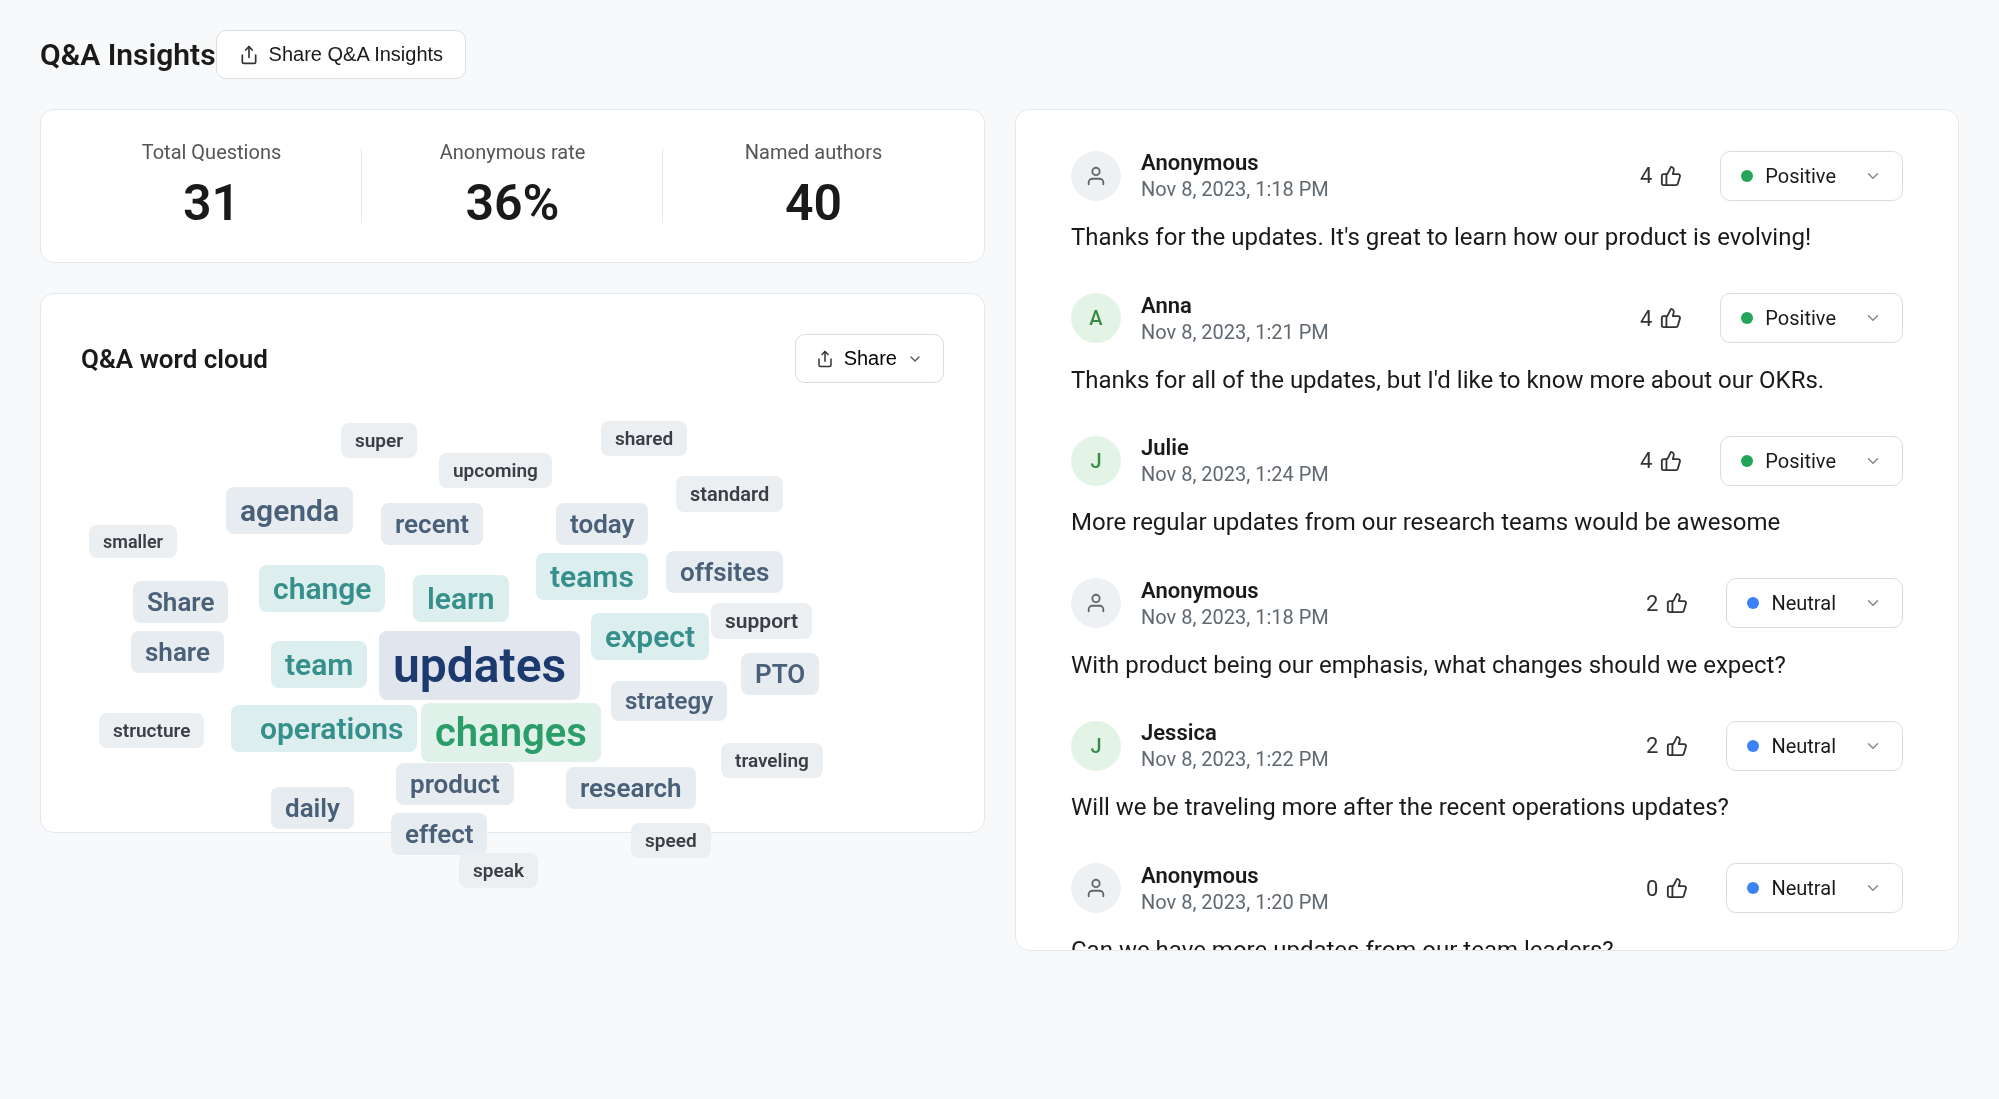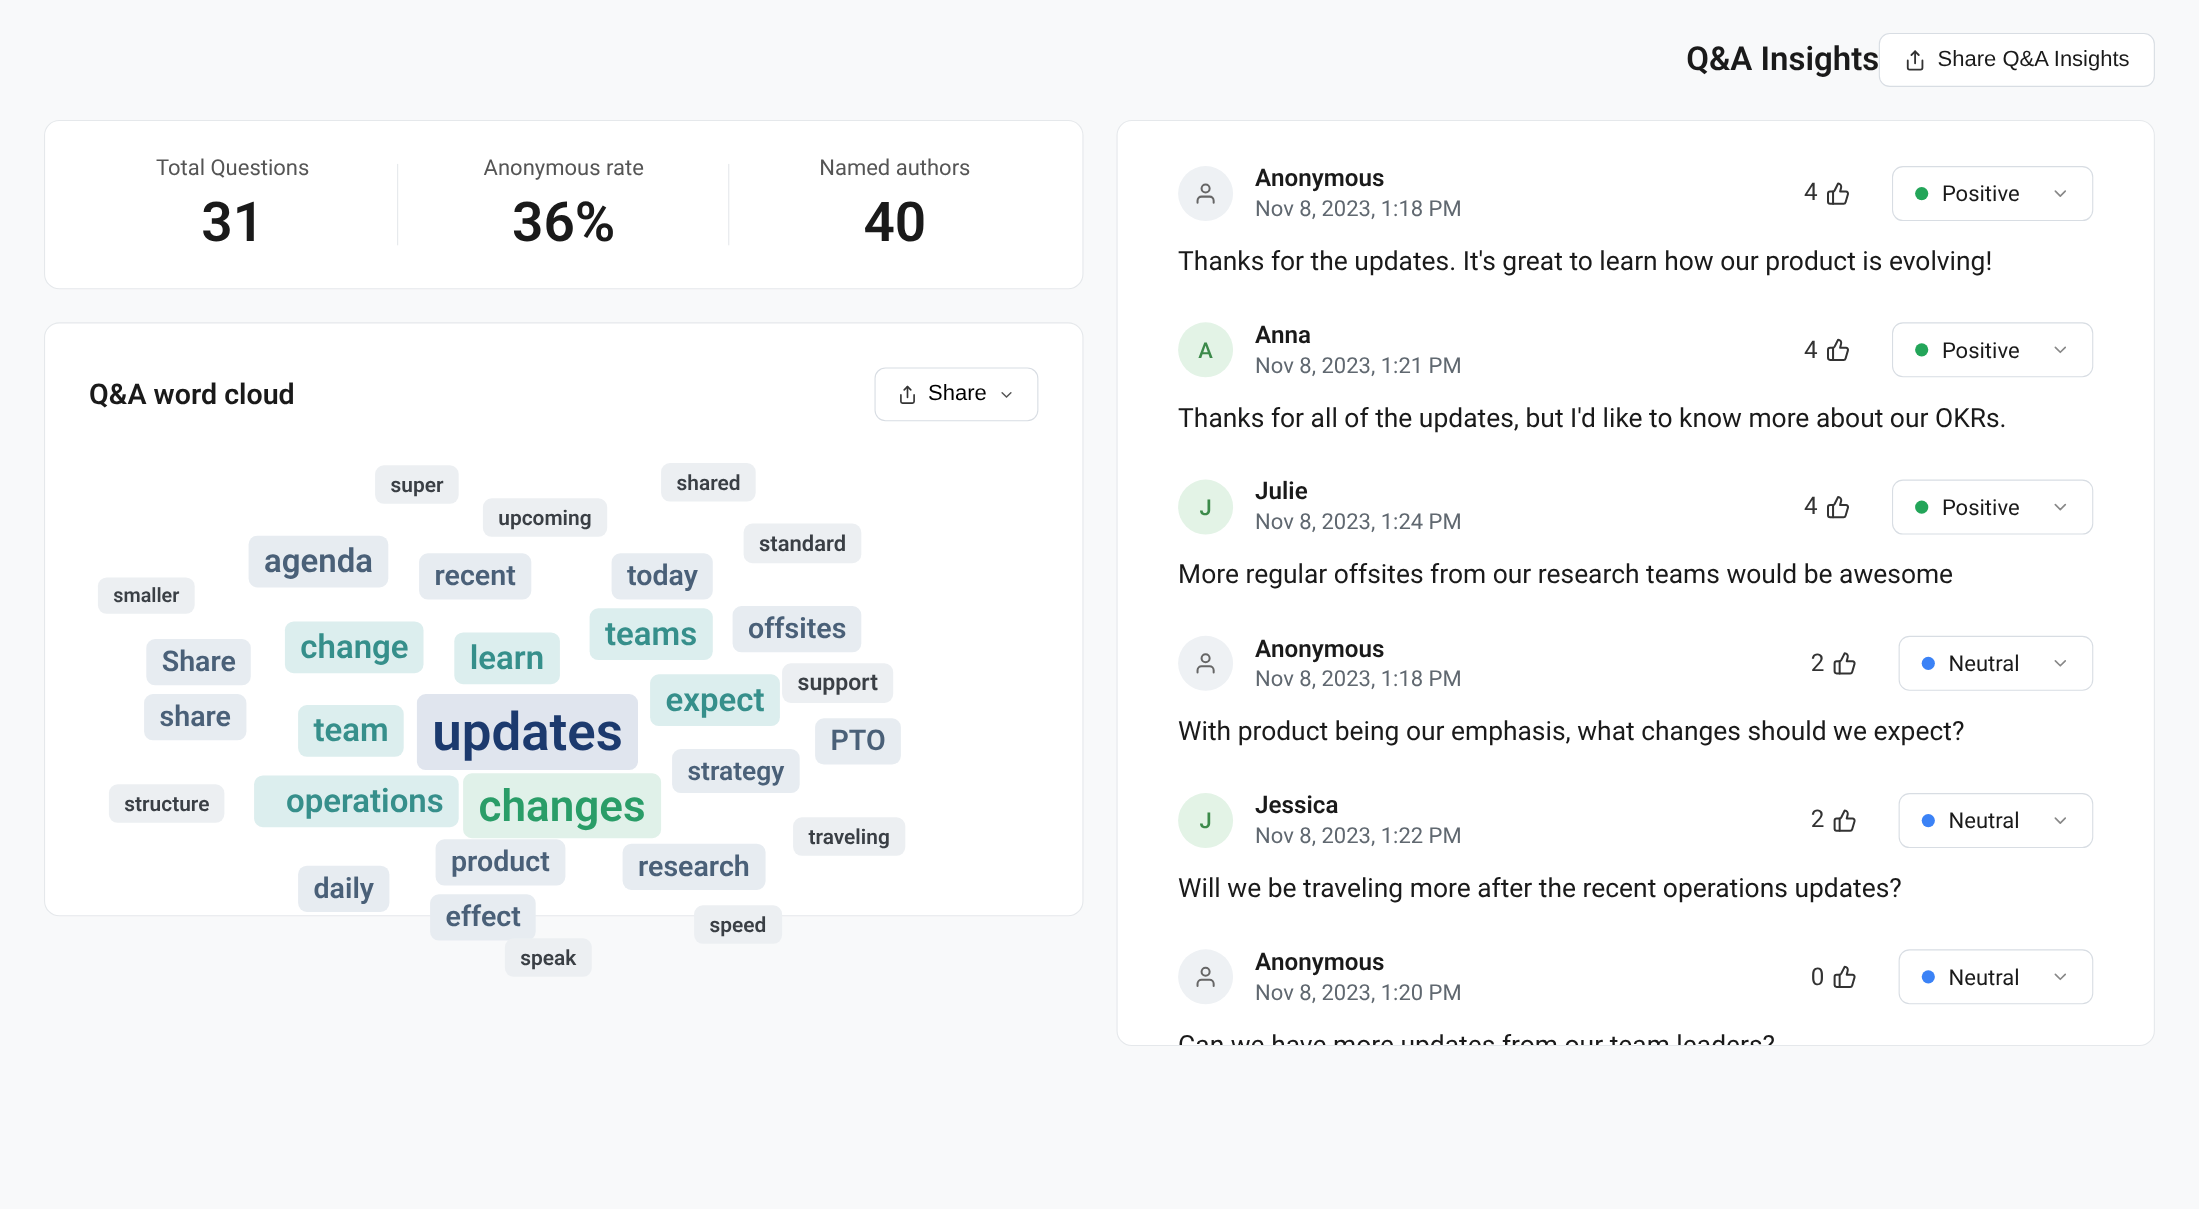--- a/index.html
+++ b/index.html
@@ -7,21 +7,21 @@
     font-family: -apple-system, BlinkMacSystemFont, "Segoe UI", Roboto, Helvetica, Arial, sans-serif;
     background: #f8f9fa;
     color: #1a1a1a;
     padding: 30px 40px;
     width: 1999px;
     height: 1099px;
     overflow: hidden;
   }
   .header {
     display: flex;
-    justify-content: flex-end;
+    justify-content: flex-start;
     align-items: center;
     margin-bottom: 30px;
   }
   .page-title {
     font-size: 30px;
     font-weight: 600;
   }
   .share-btn {
     display: flex;
     align-items: center;
@@ -356,21 +356,21 @@
               <span class="dot positive"></span>
               <span>Positive</span>
             </div>
             <span class="chev">
               <svg width="18" height="18" viewBox="0 0 24 24" fill="none" stroke="#888" stroke-width="2" stroke-linecap="round" stroke-linejoin="round">
                 <polyline points="6 9 12 15 18 9"></polyline>
               </svg>
             </span>
           </div>
         </div>
-        <div class="q-body">More regular offsites from our research teams would be awesome</div>
+        <div class="q-body">More regular updates from our research teams would be awesome</div>
       </div>
       <div class="q-item">
         <div class="q-head">
           <div class="avatar anon">
             <svg width="22" height="22" viewBox="0 0 24 24" fill="none" stroke="#666" stroke-width="2" stroke-linecap="round" stroke-linejoin="round">
               <path d="M20 21v-2a4 4 0 0 0-4-4H8a4 4 0 0 0-4 4v2"></path>
               <circle cx="12" cy="7" r="4"></circle>
             </svg>
           </div>
           <div class="q-meta">

